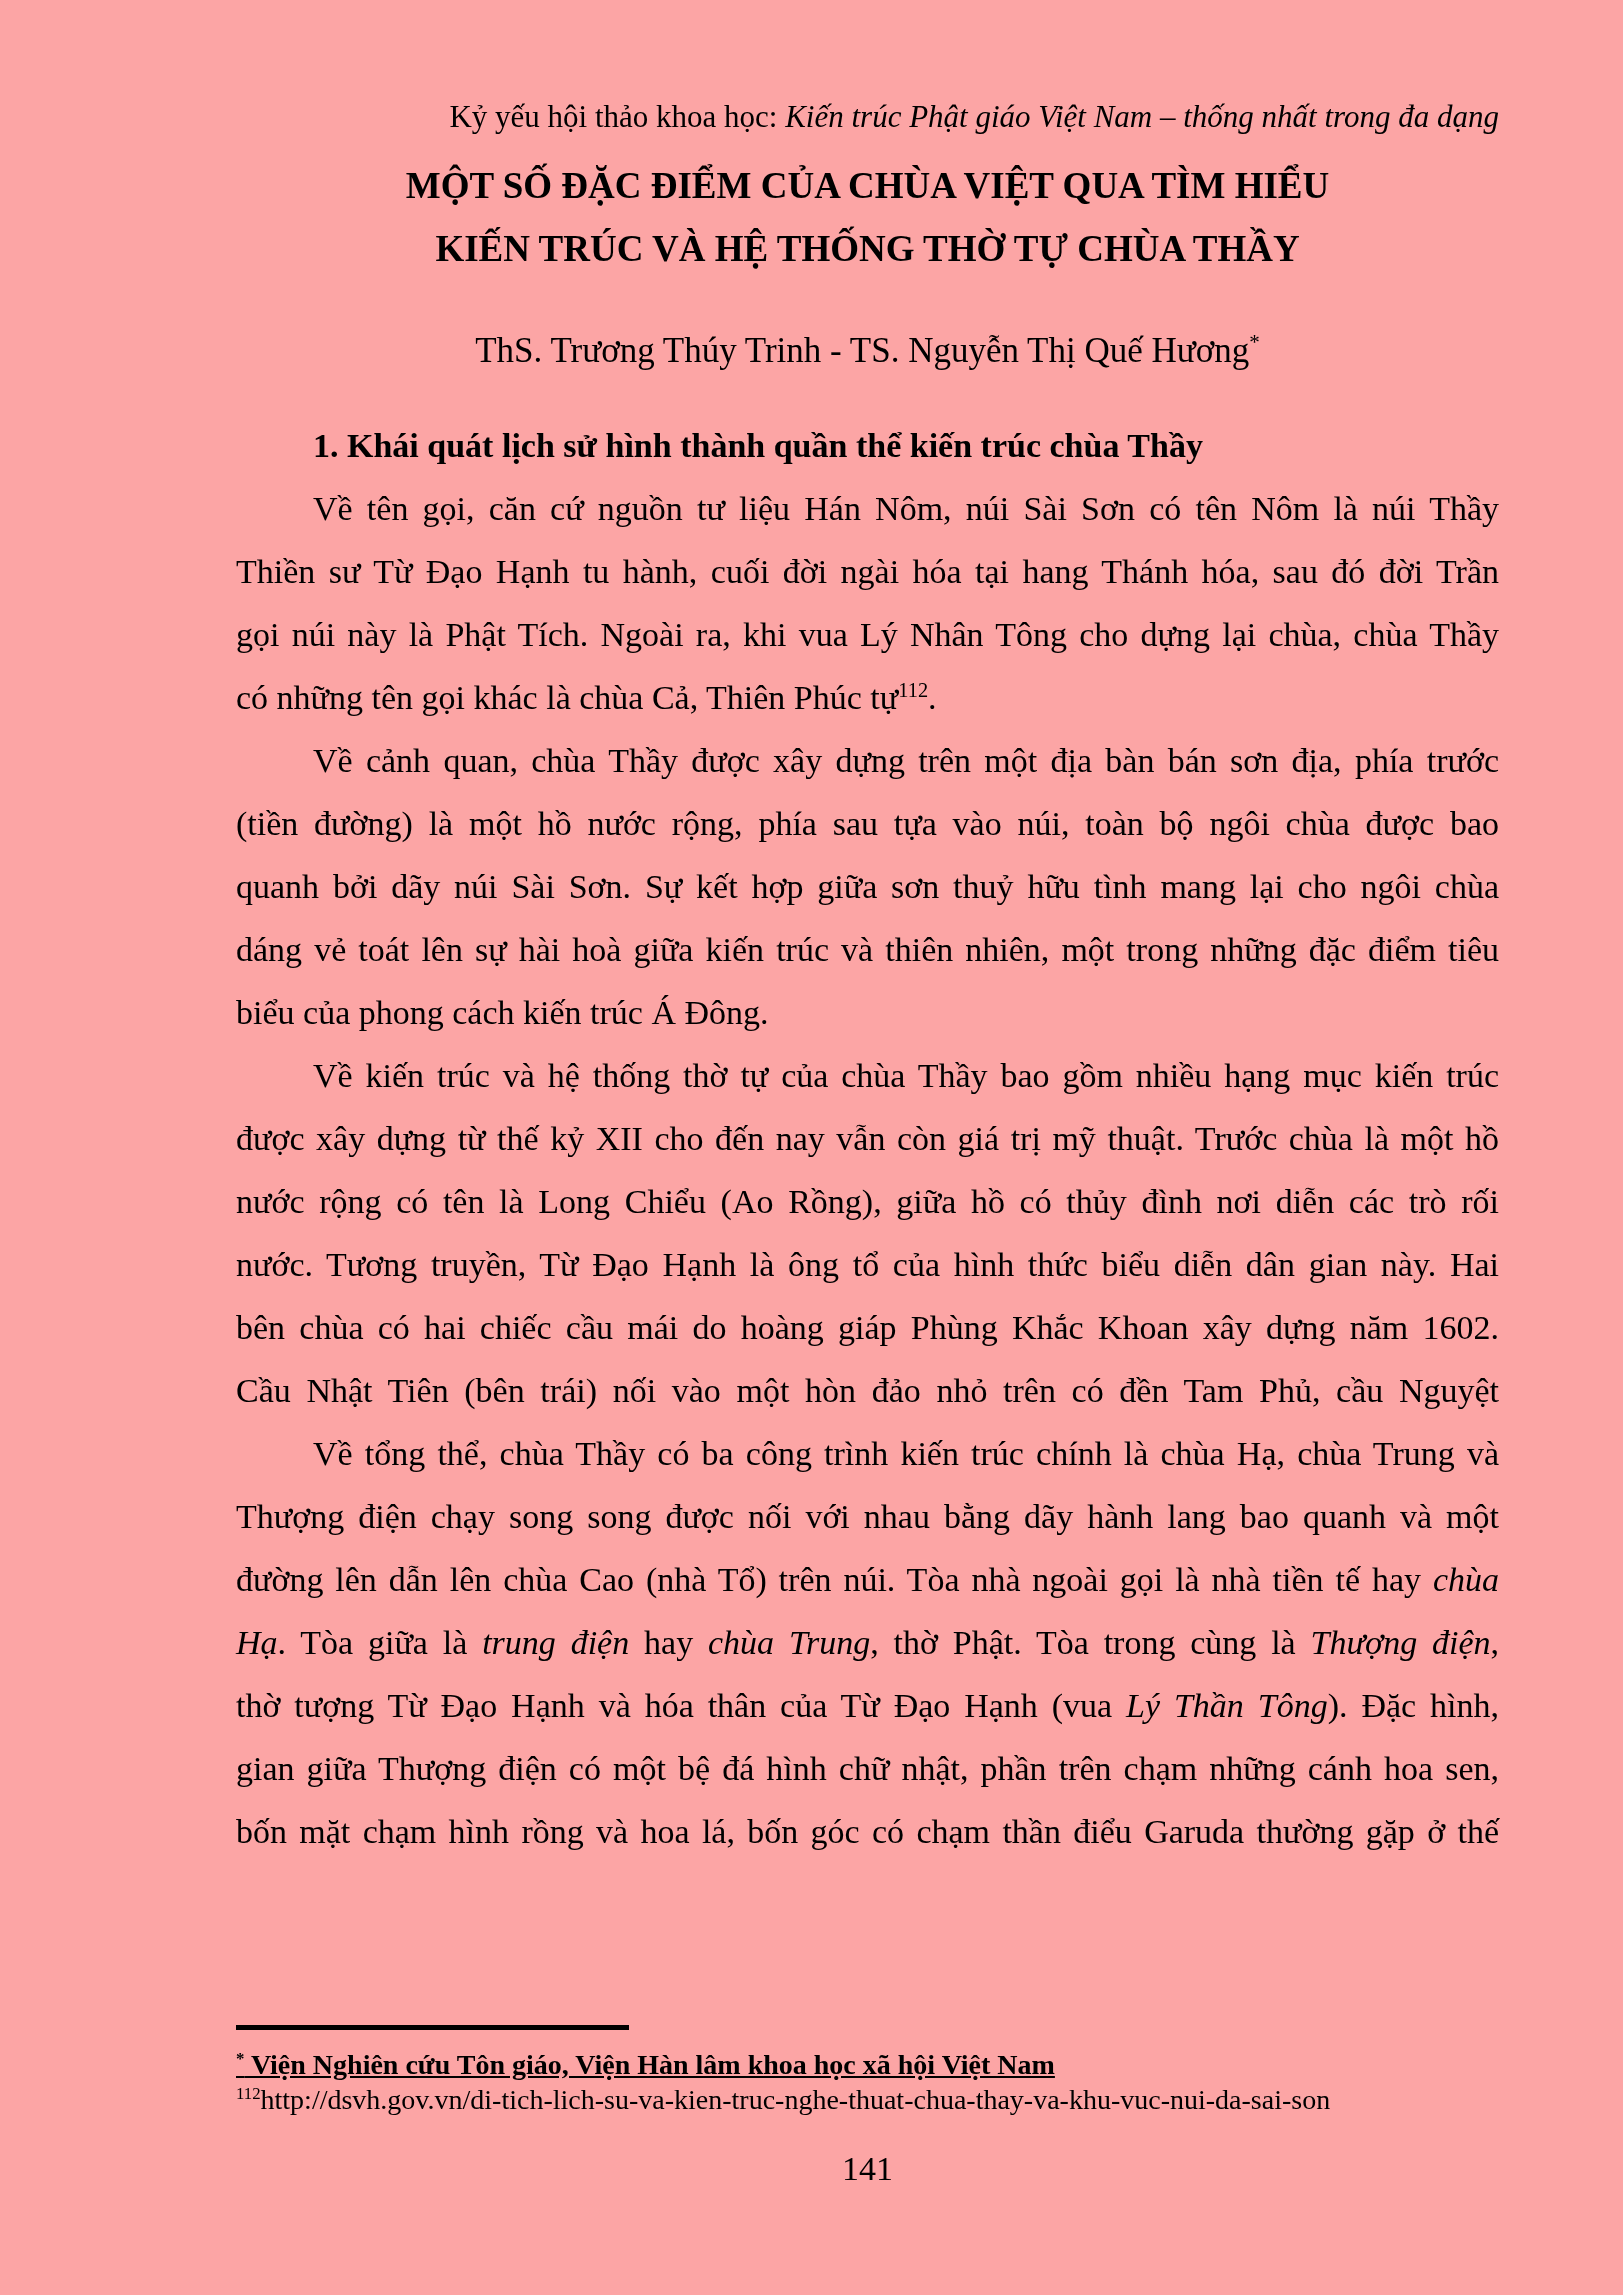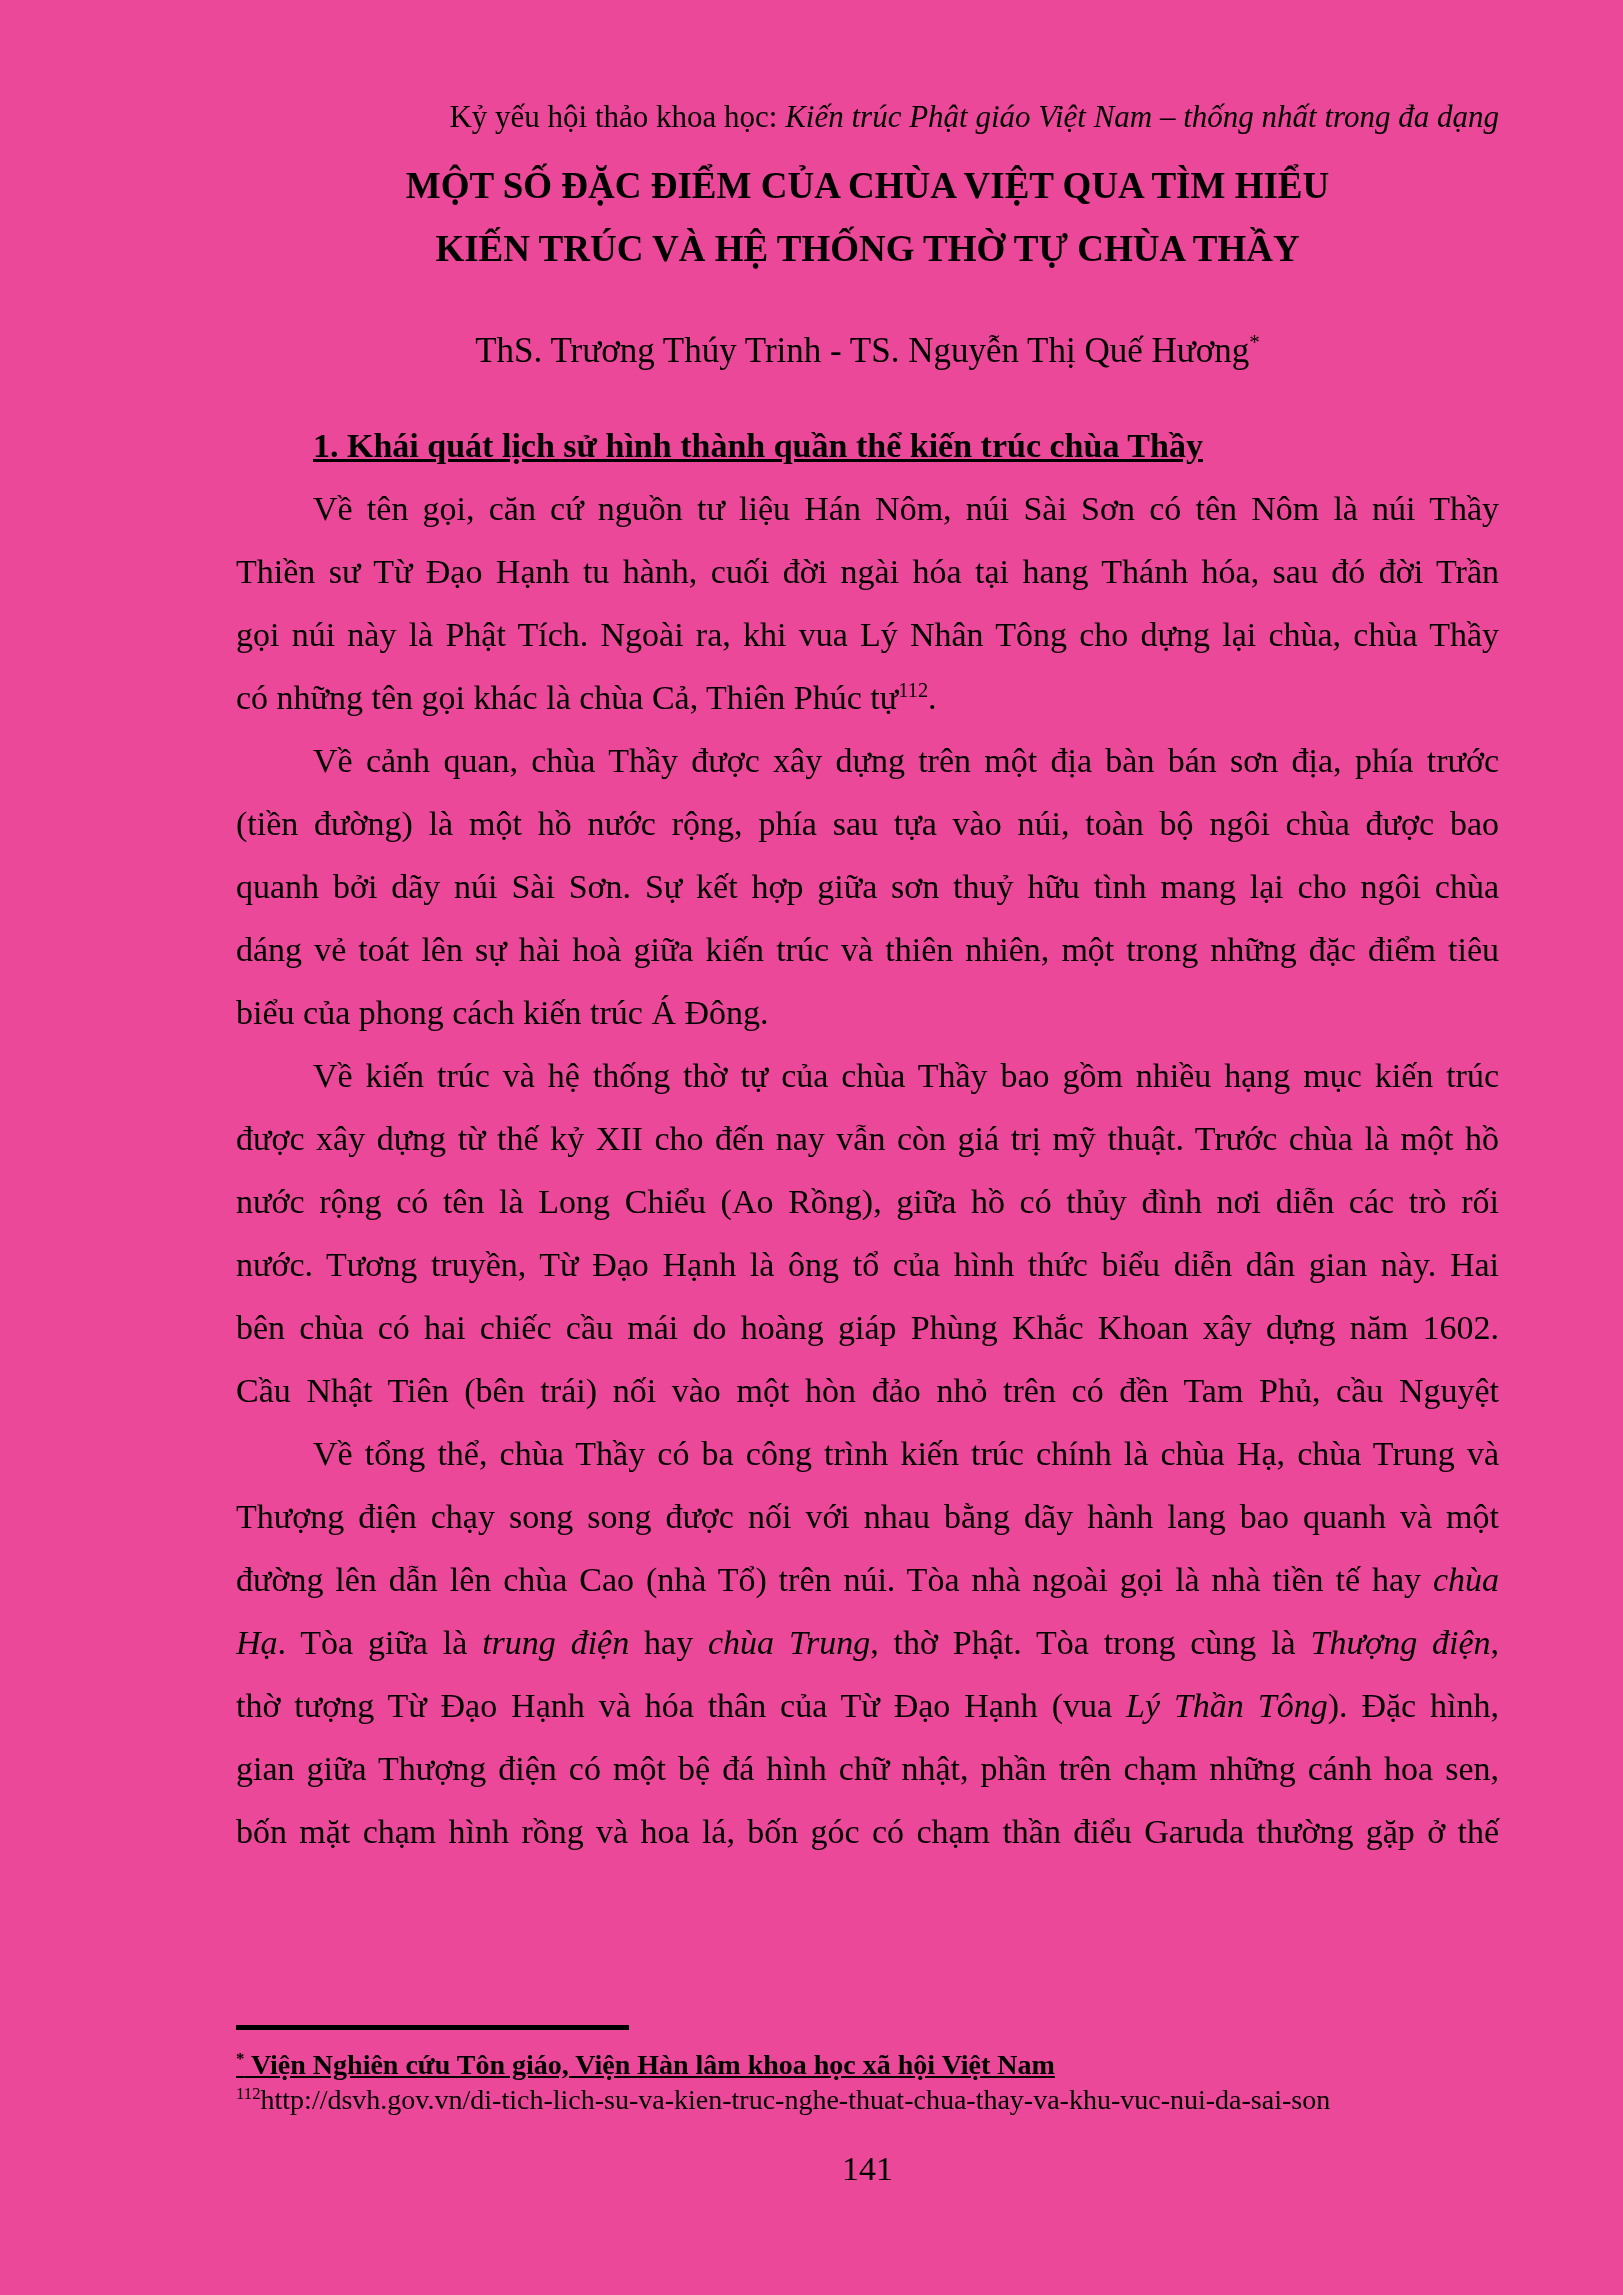--- a/index.html
+++ b/index.html
@@ -1,19 +1,19 @@
 <!DOCTYPE html>
 <html style="font-size:10.5px"><head>
 <meta charset="utf-8">
 <style>
   html,body { margin:0; padding:0; background:#e8e8e8; }
   .page {
     position:relative;
     width:1623px; height:2295px;
-    background:#ec4899;
+    background:#fca5a5;
     font-family:"Liberation Serif","DejaVu Serif",serif;
     color:#000;
     overflow:hidden;
   }
   .it { font-style:italic; }
   .running-header {
     position:absolute; top:98px; left:236px; width:1263px;
     text-align:right; font-size:31px; line-height:37px;
     white-space:nowrap;
   }
@@ -28,21 +28,21 @@
   .article-body {
     position:absolute; top:414px; left:236px; width:1263px;
     font-size:34px;
   }
   .line {
     height:63px; line-height:63px;
     text-align:justify; text-align-last:justify;
   }
   .line.last { text-align-last:left; }
   .line.indent { text-indent:77px; }
-  .line.heading { font-weight:700; text-align-last:left;text-decoration:underline; }
+  .line.heading { font-weight:700; text-align-last:left; }
   sup { font-size:60%; vertical-align:super; line-height:0; }
   .footnotes {
     position:absolute; left:236px; top:2025px; width:1263px;
     font-size:28px;
   }
   .fn-divider { width:393px; height:4.6px; background:#000; margin-bottom:17px; }
   .fn { line-height:35px; }
   .fn-bold { font-weight:700;text-decoration:underline; }
   .page-number {
     position:absolute; top:2150px; left:236px; width:1263px;

